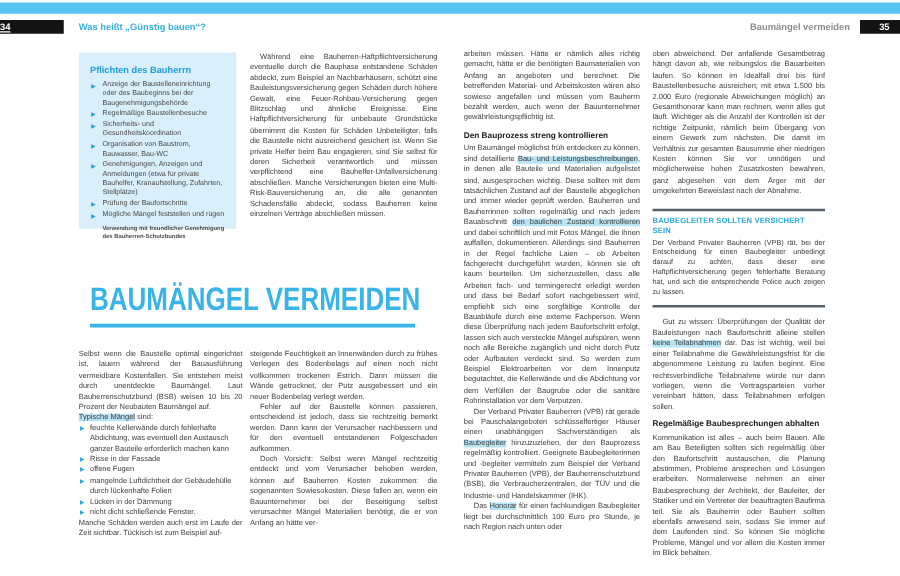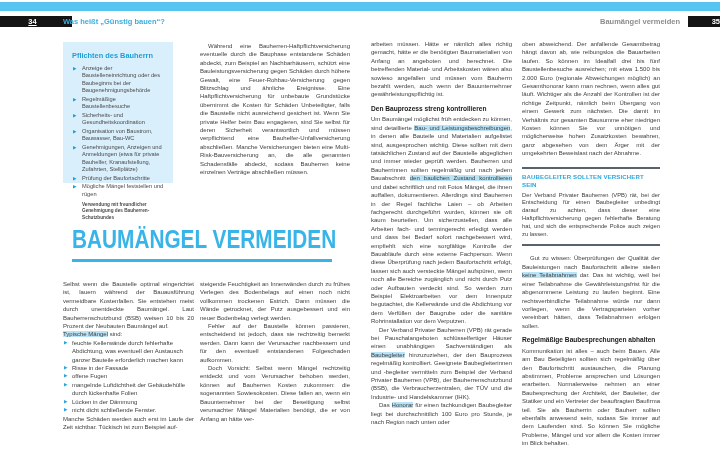--- a/index.html
+++ b/index.html
@@ -1,27 +1,27 @@
 <!DOCTYPE html>
 <html><head>
 <meta charset="utf-8">
 <style>
   html,body{margin:0;padding:0;background:#ffffff;}
   #page{position:relative;width:720px;height:461px;background:#ffffff;overflow:hidden;
         font-family:"Liberation Sans",sans-serif;color:#404040;}
   .topbar{position:absolute;left:0;top:2px;width:720px;height:9px;background:#56c4f1;}
   .pagetab{position:absolute;top:16px;height:11px;background:#141414;color:#ffffff;
            font-size:7.5px;font-weight:bold;line-height:11px;box-sizing:border-box;}
-  .tab-left{left:0;width:72px;text-align:center;padding-right:7px;text-decoration:underline;}
-  .tab-right{right:0;width:32px;text-align:right;padding-left:7px;}
+  .tab-left{left:0;width:51px;text-align:left;padding-right:7px;text-decoration:underline;}
+  .tab-right{right:0;width:32px;text-align:center;padding-left:7px;}
   .runhead{position:absolute;top:16px;font-size:7.5px;font-weight:bold;line-height:11px;white-space:nowrap;}
   .rh-left{left:63px;color:#3aaede;text-align:center;}
   .rh-right{right:40px;color:#8d8d8d;}
 
-  .sidebar-box{position:absolute;left:63px;top:42px;width:110px;height:141px;background:#d9effb;
+  .sidebar-box{position:absolute;left:63px;top:42px;width:126px;height:141px;background:#d9effb;
                box-sizing:border-box;padding:9px 8px 5px 9px;}
   .sidebar-title{color:#1d9fd8;font-weight:bold;font-size:7.4px;line-height:9px;margin-bottom:5px;}
   .sb-item{display:flex;font-size:5.7px;line-height:7.3px;color:#4a4a4a;margin-bottom:1.5px;}
   .sb-arrow{color:#1d9fd8;font-size:4.6px;line-height:7.3px;width:9px;flex:none;padding-left:1px;}
   .sb-note{font-size:4.7px;line-height:6.3px;color:#4a4a4a;font-weight:bold;margin-top:4px;padding-left:10px;}
 
   .col{position:absolute;font-size:6px;line-height:8.4px;text-align:justify;}
   .col p{margin:0;}
   .col p.ind{text-indent:8px;}
   .subhead{font-weight:bold;color:#1a1a1a;font-size:6.6px;line-height:8.6px;

